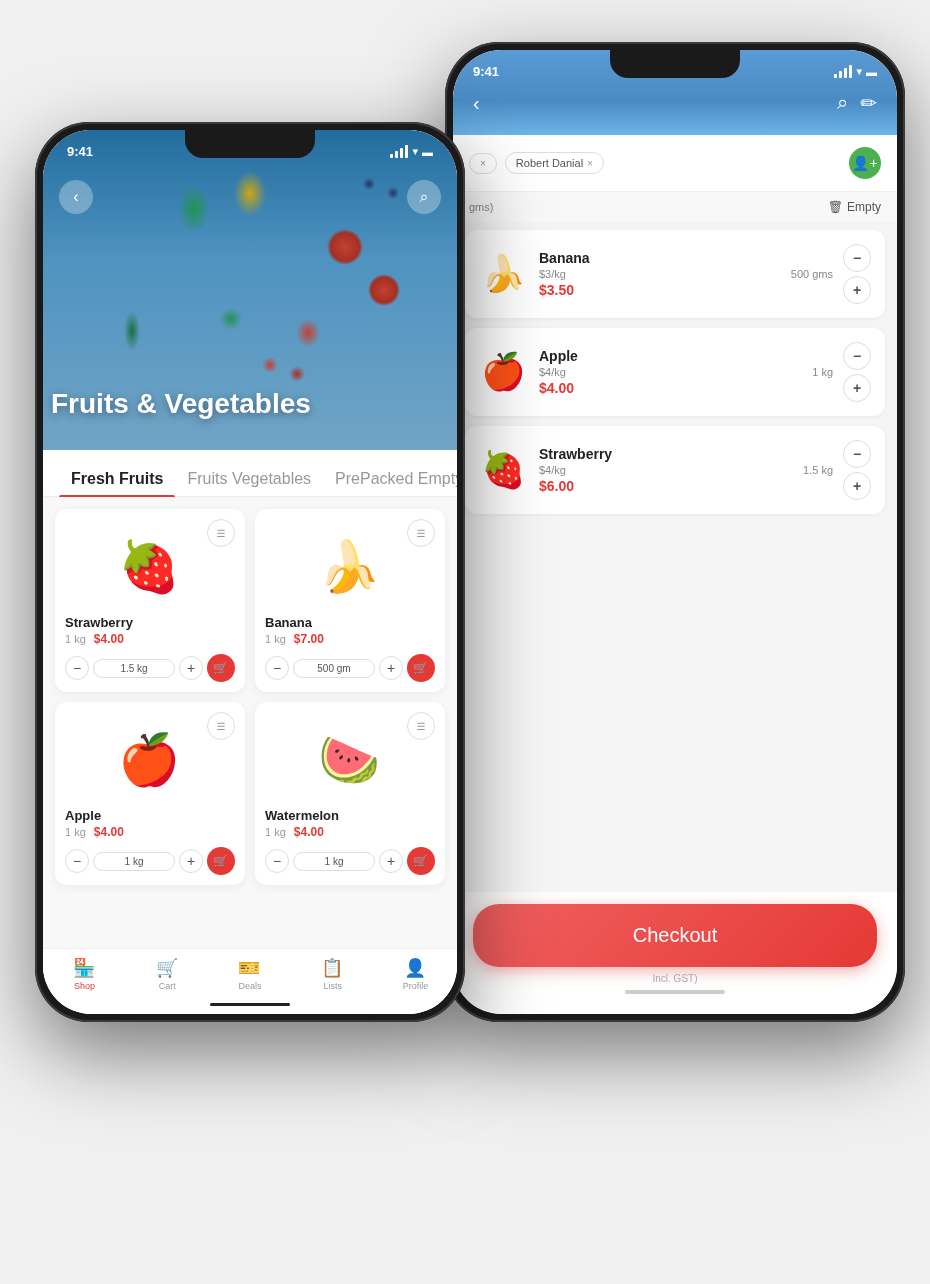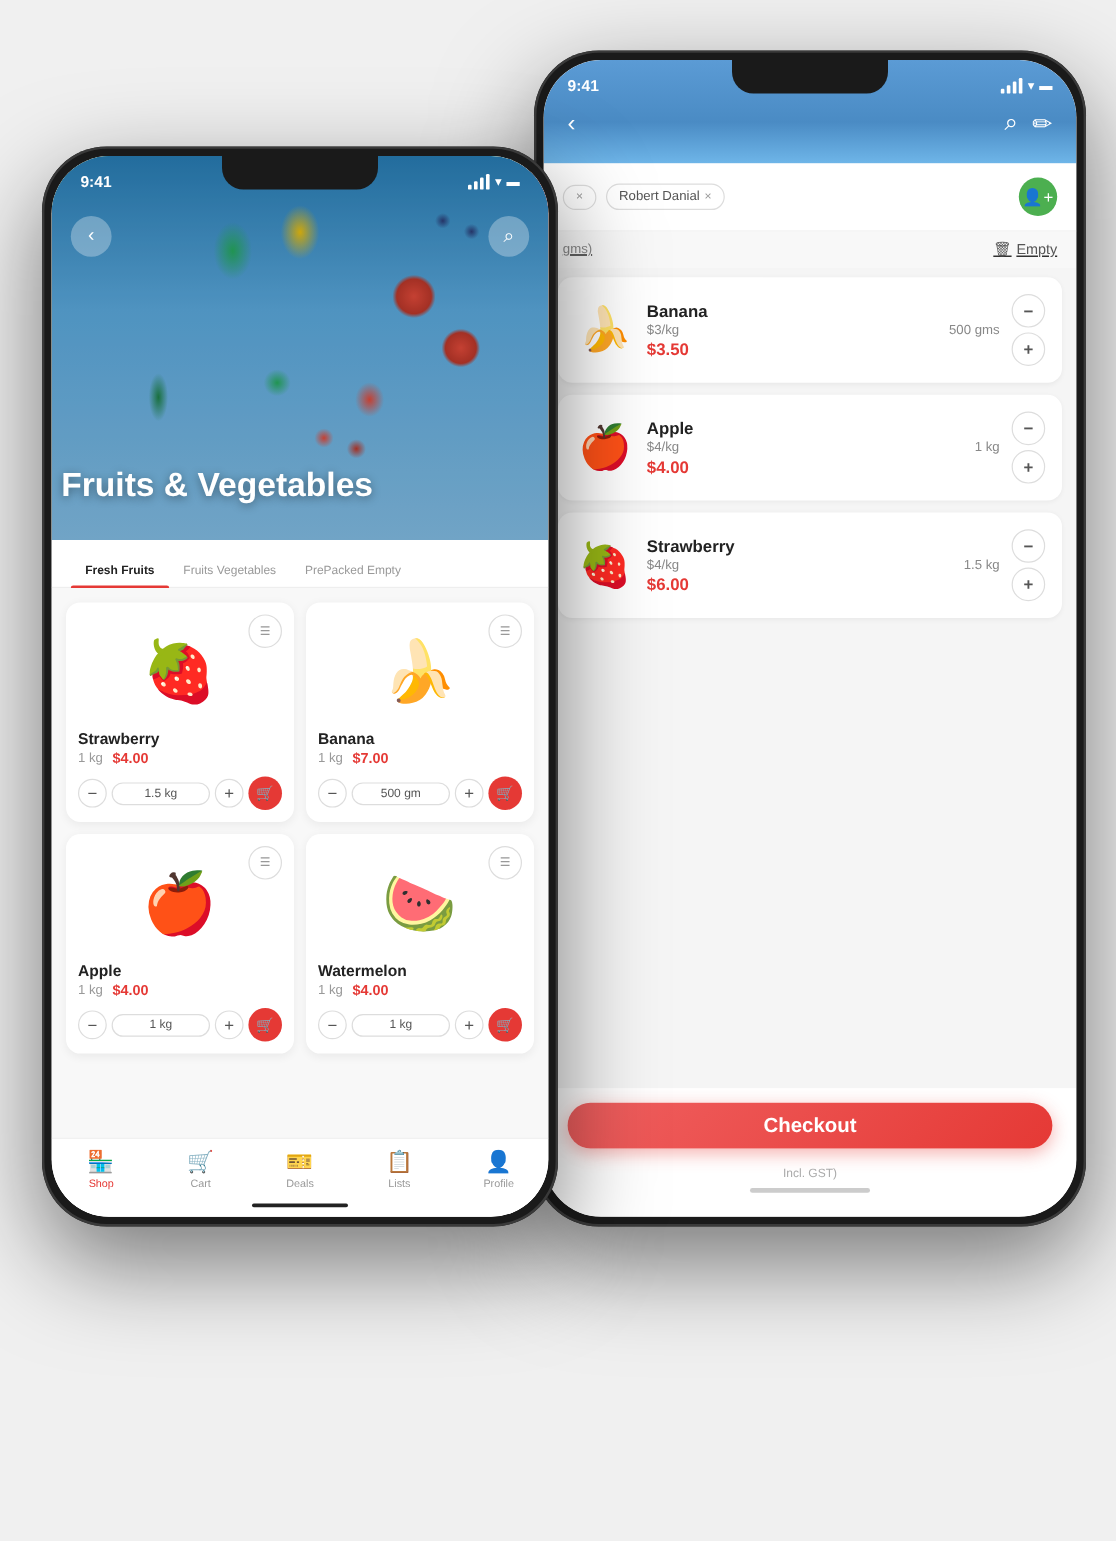--- a/index.html
+++ b/index.html
@@ -158,21 +158,21 @@
     .phone1-tabs {
       display: flex;
       padding: 12px 16px 0;
       background: white;
       border-bottom: 1px solid #eee;
       flex-shrink: 0;
     }
 
     .tab-item {
       padding: 8px 12px;
-      font-size: 10px;
+      font-size: 16px;
       color: #999;
       cursor: pointer;
       position: relative;
       white-space: nowrap;
     }
 
     .tab-item.active {
       color: #222;
       font-weight: 700;
     }
@@ -478,21 +478,20 @@
     }
 
     
     .section-header {
       display: flex;
       justify-content: flex-end;
       align-items: center;
       padding: 8px 16px;
       background: #f8f8f8;
       flex-shrink: 0;
-      text-decoration: underline;
     }
 
     .empty-btn {
       display: flex;
       align-items: center;
       gap: 4px;
       color: #555;
       font-size: 12px;
     }
 
@@ -580,37 +579,37 @@
 
     
     .phone2-footer {
       background: white;
       padding: 12px 20px 20px;
       flex-shrink: 0;
     }
 
     .checkout-btn {
       width: 100%;
-      height: 38px;
+      height: 63px;
       background: linear-gradient(135deg, #f06060, #e53935);
       border-radius: 26px;
       display: flex;
       align-items: center;
       justify-content: center;
       color: white;
-      font-size: 17px;
-      font-weight: 700;
+      font-size: 20px;
+      font-weight: 400;
       box-shadow: 0 4px 15px rgba(229,57,53,0.4);
     }
 
     .footer-note {
       text-align: center;
       font-size: 10px;
       color: #aaa;
-      margin-top: 16px;
+      margin-top: 6px;
     }
 
     .home-indicator {
       width: 100px;
       height: 4px;
       background: #ccc;
       border-radius: 2px;
       margin: 6px auto 0;
     }
 

